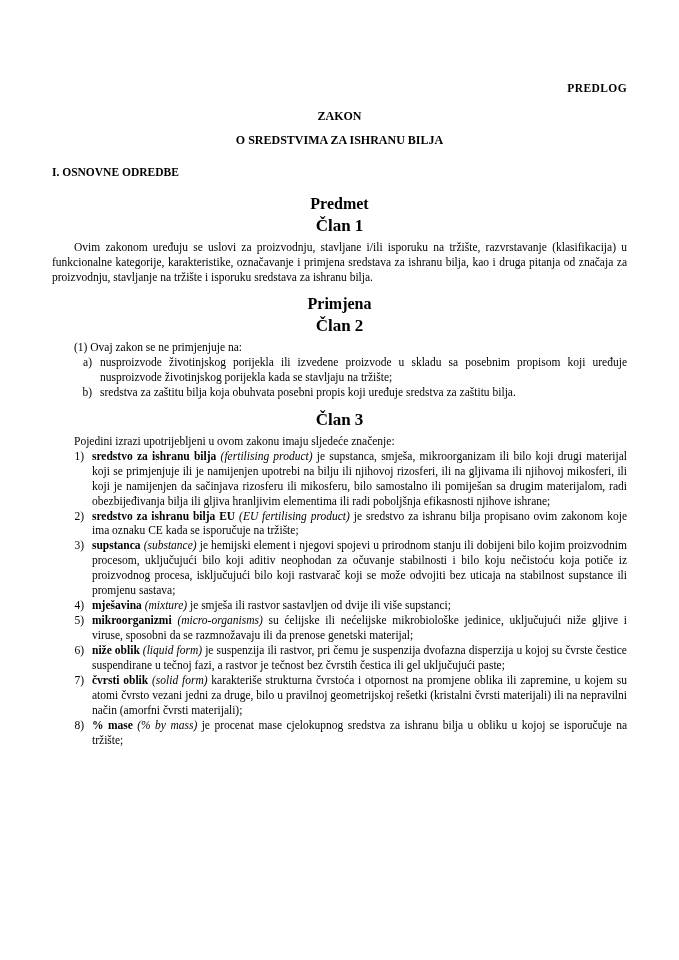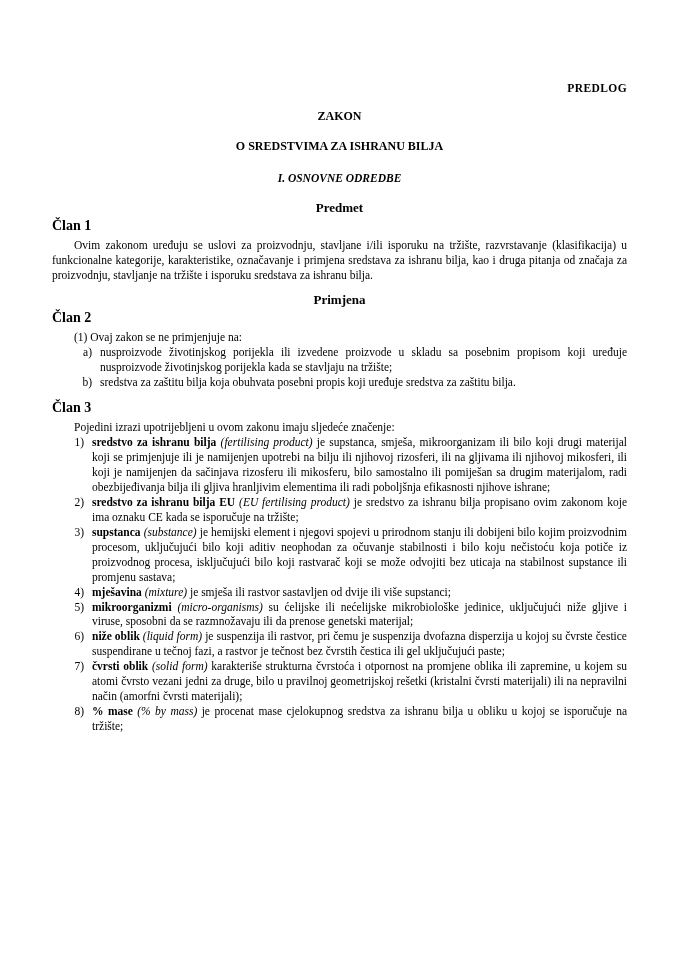--- a/index.html
+++ b/index.html
@@ -28,47 +28,46 @@
     font-weight: bold;
     font-size: 11.5px;
     letter-spacing: 0.4px;
     margin: 0 0 14px 0;
   }
   .doc-title {
     text-align: center;
     font-weight: bold;
     font-size: 12px;
     line-height: 1.35;
-    margin: 14px;
+    margin: 8px;
   }
   .doc-subtitle {
     text-align: center;
     font-weight: bold;
     font-size: 12px;
     line-height: 1.35;
     margin: 0 0 18px 0;
   }
   .chapter-head {
     font-weight: bold;
     font-size: 11.5px;
     margin: 0 0 16px 0;
-    text-align: center;
-    font-style: italic;
+    text-align: left;
   }
   .article-title {
     text-align: center;
     font-weight: bold;
-    font-size: 13px;
+    font-size: 16px;
     margin: 0;
     line-height: 1.3;
   }
   .article-num {
-    text-align: left;
+    text-align: center;
     font-weight: bold;
-    font-size: 14px;
+    font-size: 17px;
     margin: 0 0 3px 0;
     line-height: 1.3;
   }
   p.body-text {
     font-size: 11.5px;
     line-height: 1.30;
     margin: 0;
     text-align: justify;
     text-indent: 22px;
   }

